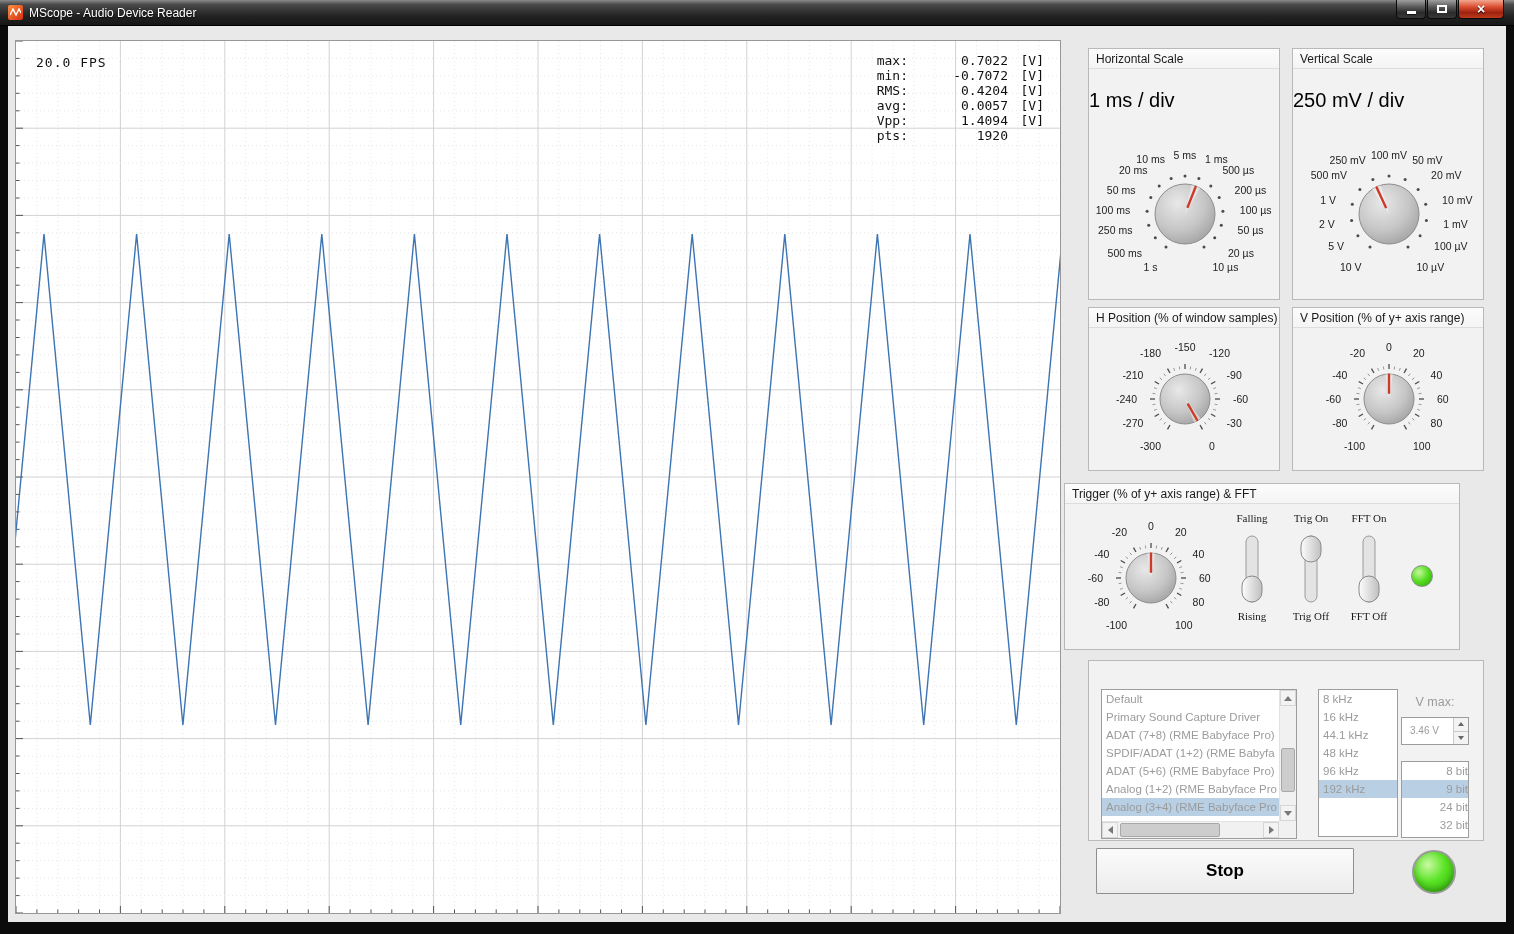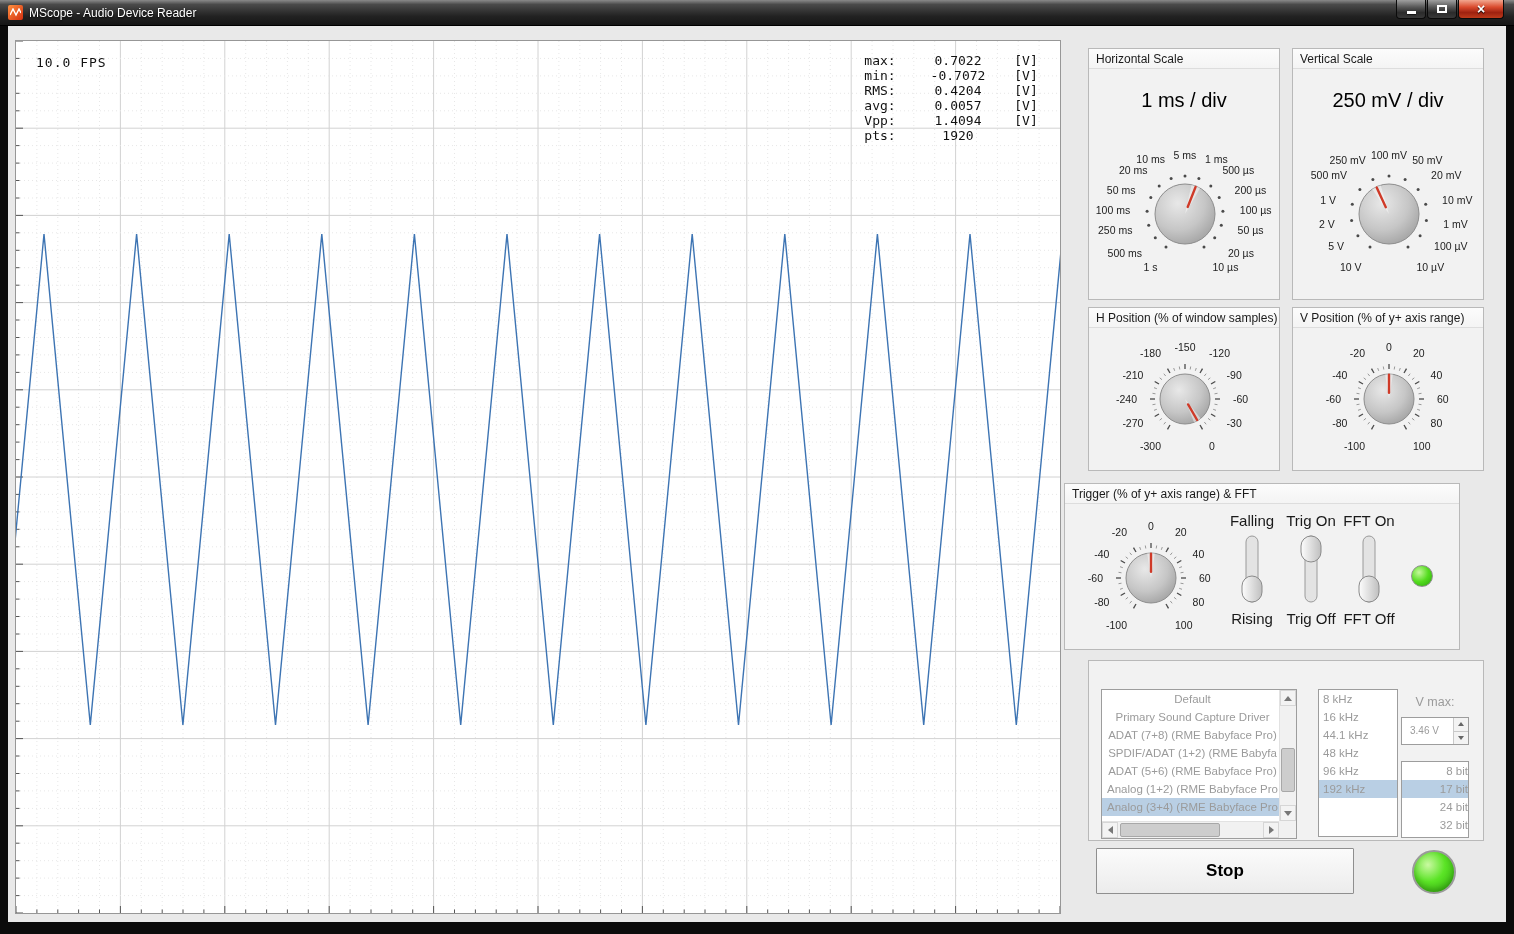--- a/index.html
+++ b/index.html
@@ -26,54 +26,54 @@
   
   .client { position:absolute; left:8px; right:8px; top:26px; bottom:12px; background:#e9e9e9; }
 
   
   .scope { position:absolute; left:7px; top:14px; width:1046px; height:874px;
            background:#fff; border:1px solid #979797; }
   .fps { position:absolute; left:20px; top:14px; font:13px "DejaVu Sans Mono", monospace; color:#111; letter-spacing:1px; }
   .stats { position:absolute; top:12px; right:16px; display:grid;
     grid-template-columns:56px 100px 36px; line-height:17px;
     font:13px "DejaVu Sans Mono", monospace; color:#111; }
-  .st-l,.st-v,.st-u { text-align:center; }
+  .st-l,.st-v,.st-u { text-align:right; }
 
   
   .panel { position:absolute; background:#f2f2f2; border:1px solid #b9b9b9; }
   .ptitle { height:20px; line-height:20px; padding-left:7px; font-size:12px; color:#1a1a1a;
     background:linear-gradient(#fcfcfc,#f4f4f4); border-bottom:1px solid #ddd; }
-  .pvalue { position:absolute; left:0; right:0; top:40px; text-align:center; font-size:20px; color:#000; }
+  .pvalue { position:absolute; left:0; right:0; top:40px; text-align:left; font-size:20px; color:#000; }
   .knob { position:absolute; }
 
   #p-hscale { left:1080px; top:22px;  width:192px; height:252px; }
   #p-vscale { left:1284px; top:22px;  width:192px; height:252px; }
   #p-hpos   { left:1080px; top:281px; width:192px; height:164px; }
   #p-vpos   { left:1284px; top:281px; width:192px; height:164px; }
   #p-trigger{ left:1056px; top:457px; width:396px; height:167px; }
   #p-device { left:1080px; top:634px; width:396px; height:181px; }
 
   #knob-hscale,#knob-vscale { left:0; top:62px; width:192px; height:184px; }
   #knob-hpos,#knob-vpos { left:0; top:21px; width:192px; height:142px; }
   #knob-trig { left:2px; top:22px; width:168px; height:145px; }
 
   
   .switch-col { position:absolute; top:28px; width:64px; display:flex; flex-direction:column; align-items:center; }
-  .sw-label { font-size:15px; color:#1a1a1a; height:14px; }
+  .sw-label { font-size:11px; color:#1a1a1a; height:14px;font-family:Liberation Serif, serif; }
   .sw-svg { margin:7px 0 5px 0; }
   .lamp-small { position:absolute; left:346px; top:81px; width:22px; height:22px; border-radius:50%;
     background:radial-gradient(circle at 35% 32%, #c6f89c, #54dc1f 50%, #2aa509);
     border:1px solid #8f8f8f; }
   .lamp-big { position:absolute; left:1404px; top:824px; width:44px; height:44px; border-radius:50%;
     background:radial-gradient(circle at 35% 32%, #caf9a2 0%, #5be426 45%, #2eae0b 100%);
     border:2px solid #9a9a9a; box-shadow:inset 0 -3px 6px rgba(0,0,0,.25); }
 
   
   .listbox { position:absolute; background:#fff; border:1px solid #9d9d9d; overflow:hidden; }
-  #lb-device { left:12px;  top:28px;  width:196px; height:150px;text-align:center; }
+  #lb-device { left:12px;  top:28px;  width:196px; height:150px; }
   #lb-rate   { left:217px; top:28px;  width:80px;  height:148px;margin-left:12px; }
   #lb-bits   { left:312px; top:100px; width:68px;  height:77px;text-align:right; }
   #device-items { position:absolute; left:0; top:0; right:17px; bottom:17px; overflow:hidden; }
   .li { height:18px; line-height:18px; padding-left:4px; font-size:11.5px; color:#9b9b9b;
         white-space:nowrap; overflow:hidden; }
   .li.sel { background:#b9cfe4; }
 
   .vscroll { position:absolute; top:0; right:0; bottom:17px; width:17px; background:#f1f1f1; border-left:1px solid #e2e2e2; }
   .hscroll { position:absolute; left:0; bottom:0; right:17px; height:17px; background:#f1f1f1; border-top:1px solid #e2e2e2; }
   .corner { position:absolute; right:0; bottom:0; width:17px; height:17px; background:#f1f1f1; }
@@ -338,21 +338,21 @@
             <line x1="918.7" y1="872" x2="918.7" y2="868.5" stroke="#555" stroke-width="1"></line>
             <line x1="939.6" y1="872" x2="939.6" y2="865" stroke="#555" stroke-width="1"></line>
             <line x1="960.5" y1="872" x2="960.5" y2="868.5" stroke="#555" stroke-width="1"></line>
             <line x1="981.4" y1="872" x2="981.4" y2="868.5" stroke="#555" stroke-width="1"></line>
             <line x1="1002.2" y1="872" x2="1002.2" y2="868.5" stroke="#555" stroke-width="1"></line>
             <line x1="1023.1" y1="872" x2="1023.1" y2="868.5" stroke="#555" stroke-width="1"></line>
             <line x1="1044.0" y1="872" x2="1044.0" y2="865" stroke="#555" stroke-width="1"></line>
           </g>
           <polyline points="-64.6,193 -18.3,684 28.0,193 74.3,684 120.6,193 166.9,684 213.2,193 259.5,684 305.8,193 352.1,684 398.4,193 444.7,684 491.0,193 537.3,684 583.6,193 629.9,684 676.2,193 722.5,684 768.8,193 815.1,684 861.4,193 907.7,684 954.0,193 1000.3,684 1046.6,193 1092.9,684 1139.2,193 1185.5,684 1231.8,193 1278.1,684" fill="none" stroke="#3d74b3" stroke-width="1.4"></polyline>
         </svg>
-      <div class="fps">10.0 FPS</div>
+      <div class="fps">20.0 FPS</div>
       <div class="stats" id="stats">
           <span class="st-l">max:</span>
           <span class="st-v">0.7022</span>
           <span class="st-u">[V]</span>
           <span class="st-l">min:</span>
           <span class="st-v">-0.7072</span>
           <span class="st-u">[V]</span>
           <span class="st-l">RMS:</span>
           <span class="st-v">0.4204</span>
           <span class="st-u">[V]</span>
@@ -750,21 +750,21 @@
             </div>
           <div class="spin-btn">
               <div class="tri s-down"></div>
             </div>
         </div>
       </div>
 
       <div class="listbox" id="lb-bits">
         <div id="bit-items">
             <div class="li">8 bit</div>
-            <div class="li sel">17 bit</div>
+            <div class="li sel">9 bit</div>
             <div class="li">24 bit</div>
             <div class="li">32 bit</div>
           </div>
       </div>
     </div>
 
     <button class="stopbtn">Stop</button>
     <div class="lamp-big"></div>
 
   </div>

